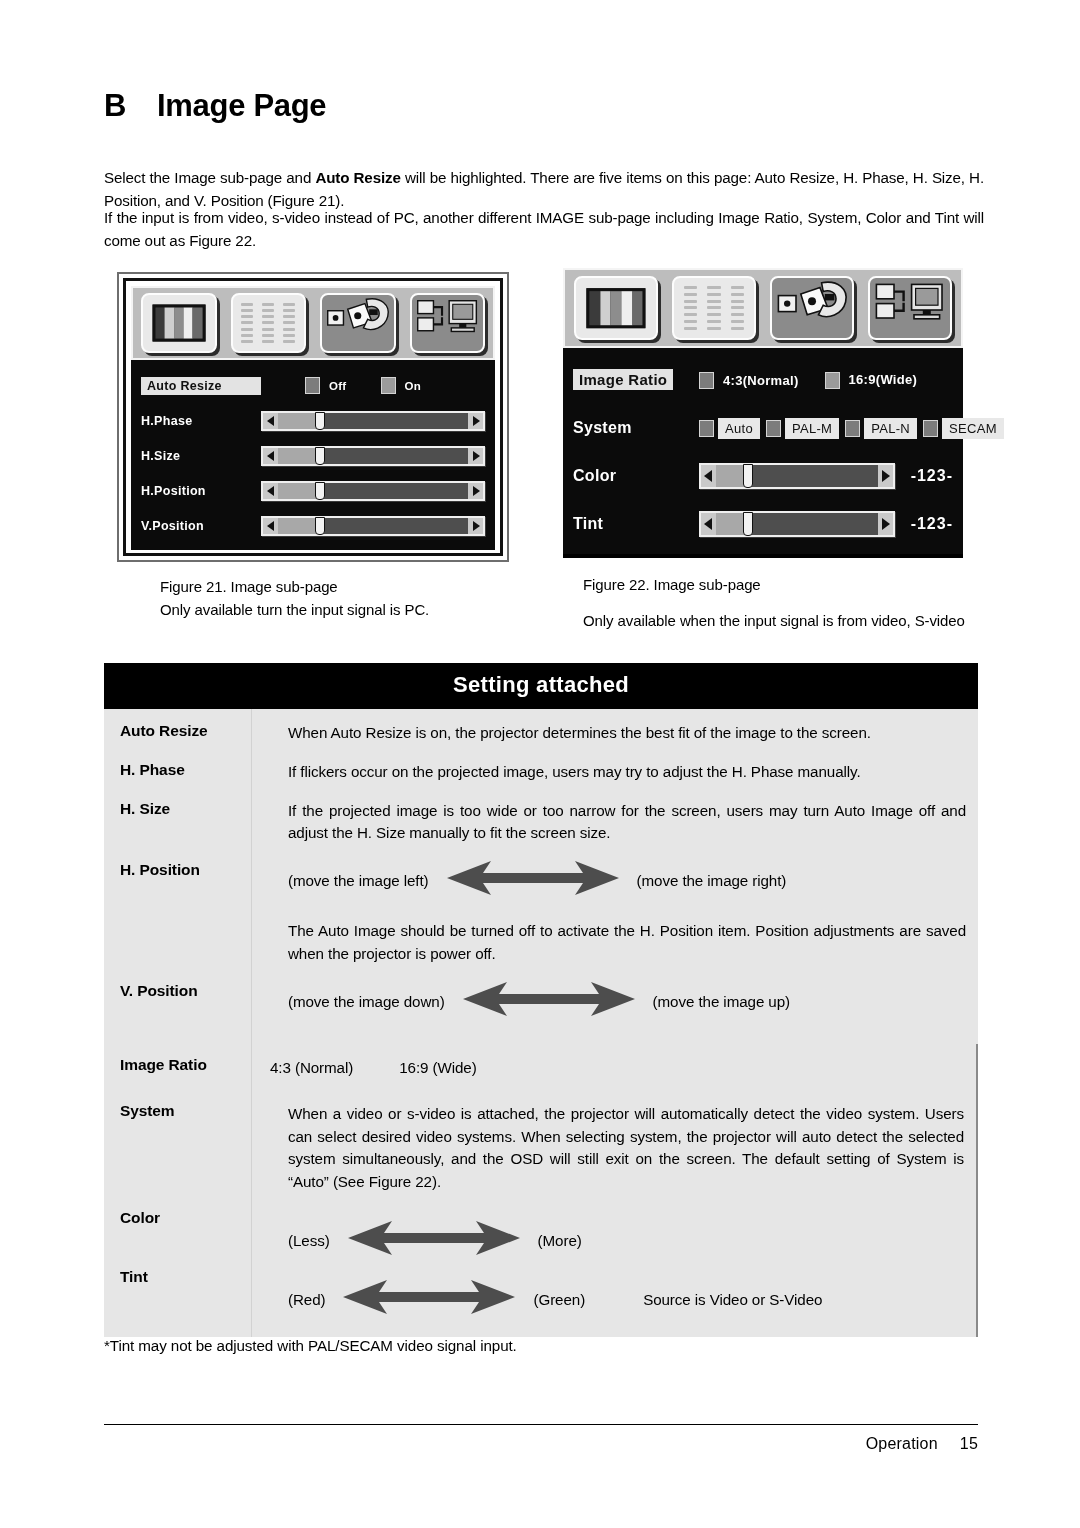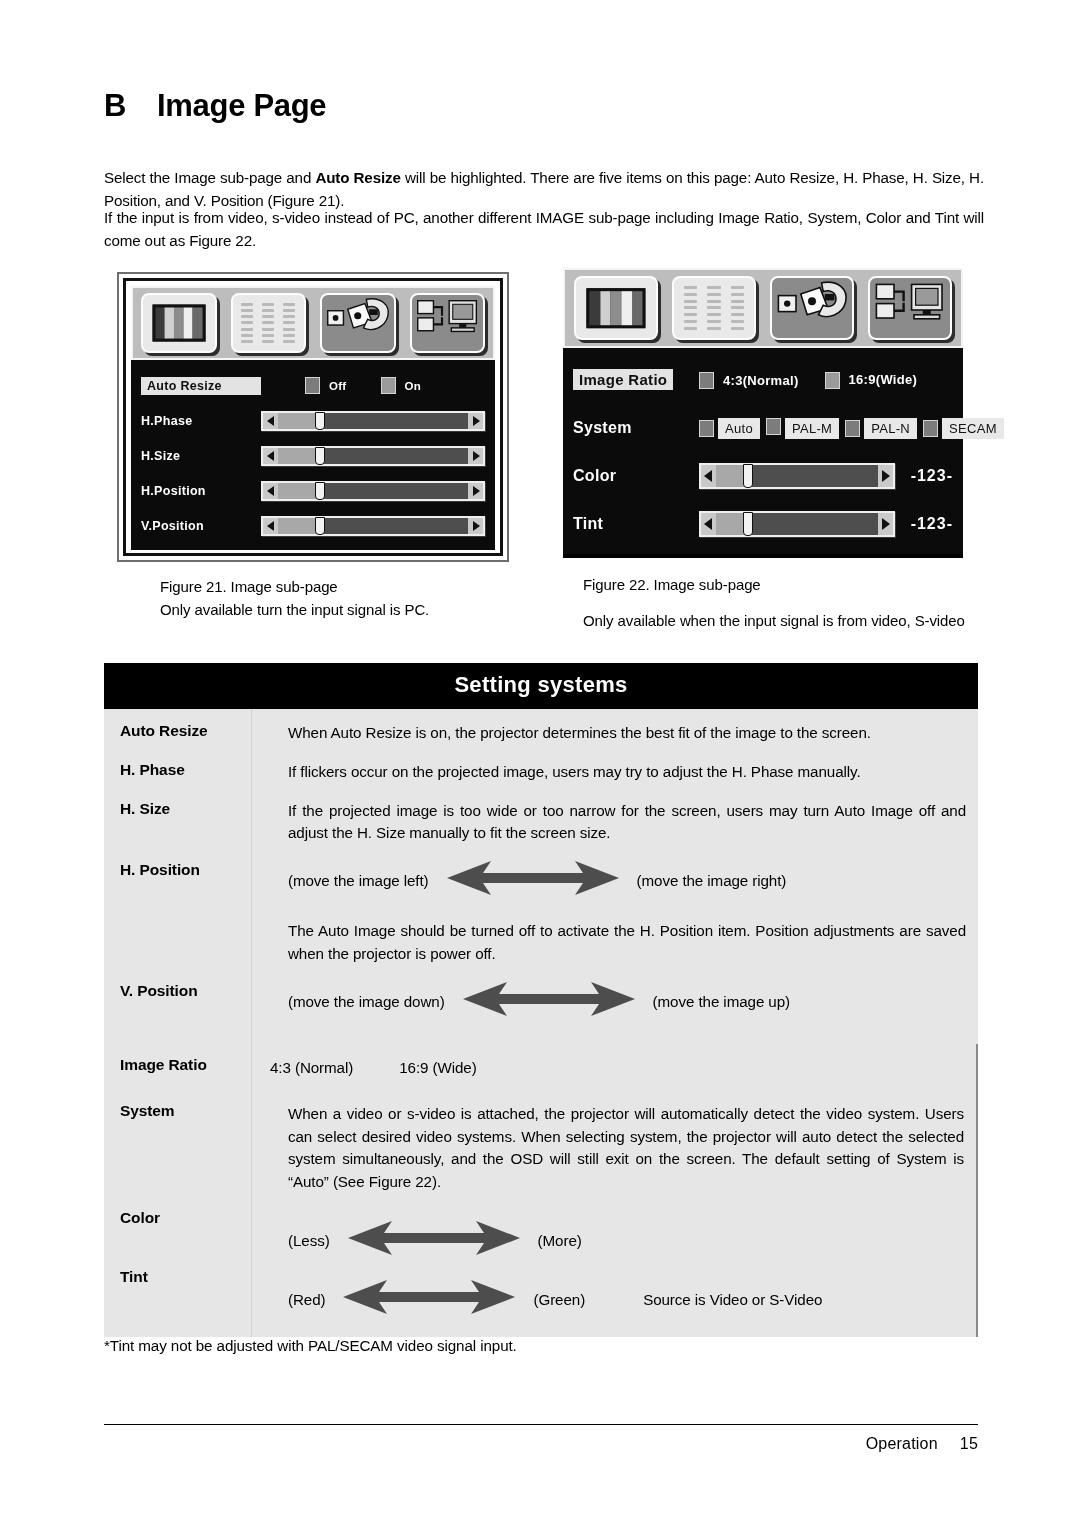--- a/index.html
+++ b/index.html
@@ -469,21 +469,21 @@
         </div>
 
         <div class="osd-row">
           <div class="labcell">
             <span class="osd-label">System</span>
           </div>
           <div style="display:flex;align-items:center;">
             <div class="chk"></div>
             <span class="sysbtn">Auto</span>
           </div>
-          <div style="display:flex;align-items:flex-start;margin-left:6px;">
+          <div style="display:flex;align-items:center;margin-left:6px;">
             <div class="chk"></div>
             <span class="sysbtn">PAL-M</span>
           </div>
           <div style="display:flex;align-items:center;margin-left:6px;">
             <div class="chk"></div>
             <span class="sysbtn">PAL-N</span>
           </div>
           <div style="display:flex;align-items:center;margin-left:6px;">
             <div class="chk"></div>
             <span class="sysbtn">SECAM</span>
@@ -543,21 +543,21 @@
   <div class="caption" id="cap21">
     <div>Figure 21. Image sub-page</div>
     <div>Only available turn the input signal is PC.</div>
   </div>
   <div class="caption" id="cap22">
     <span class="c2a">Figure 22. Image sub-page</span>
     <span>Only available when the input signal is from video, S-video</span>
   </div>
 
   <div class="tbl" id="tblA">
-    <div class="tbl-head">Setting systems</div>
+    <div class="tbl-head">Setting attached</div>
     <div class="tbl-body">
 
       <div class="trow">
         <div class="tcell-key">Auto Resize</div>
         <div class="tcell-val">
           <p>When Auto Resize is on, the projector determines the best fit of the image to the screen.</p>
         </div>
       </div>
 
       <div class="trow">

